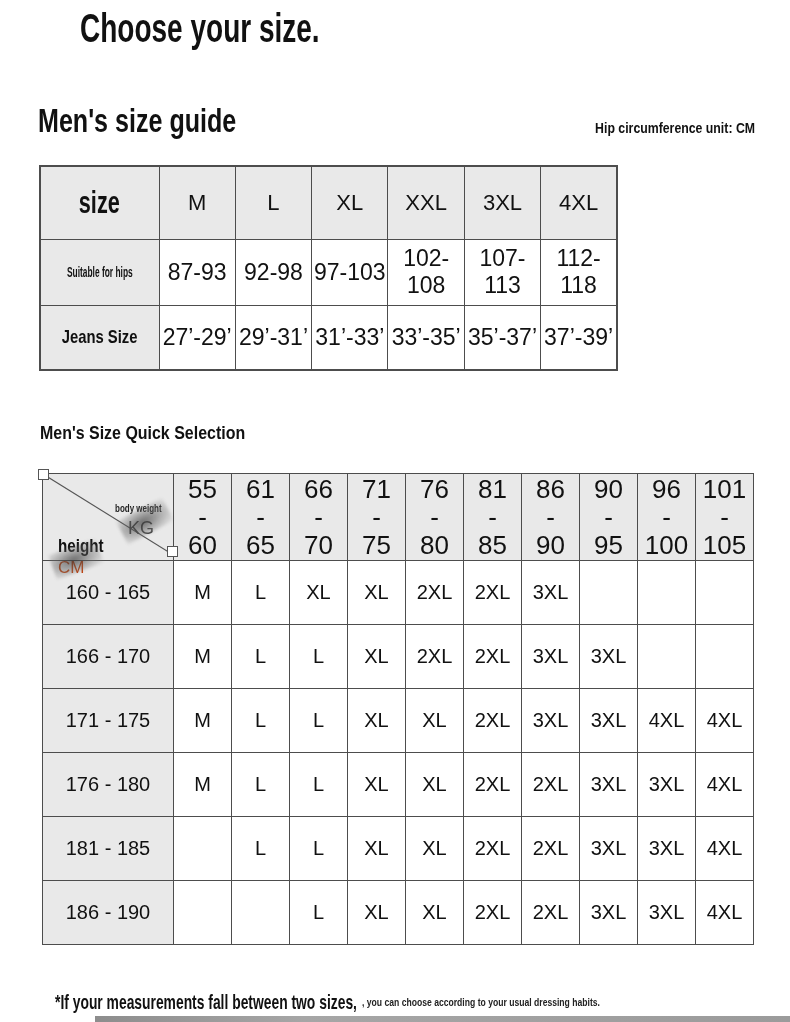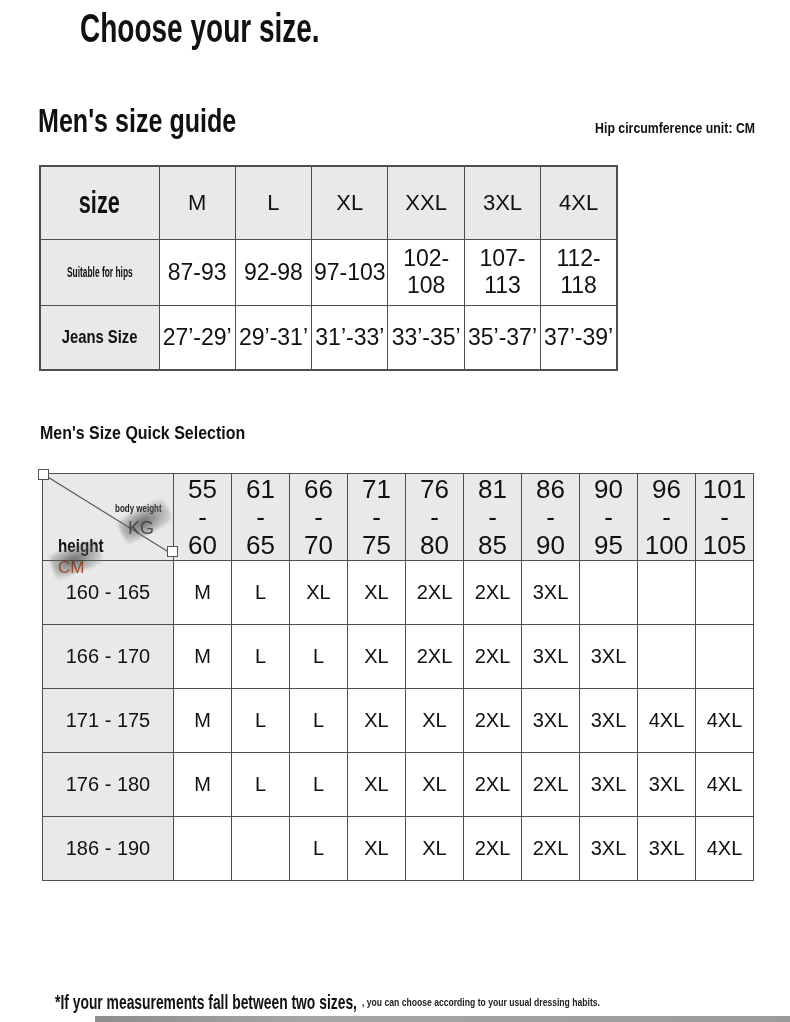--- a/index.html
+++ b/index.html
@@ -231,20 +231,33 @@
           <td>L</td>
           <td>XL</td>
           <td>XL</td>
           <td>2XL</td>
           <td>2XL</td>
           <td>3XL</td>
           <td>3XL</td>
           <td>4XL</td>
         </tr>
         <tr>
+          <th>181 - 185</th>
+          <td></td>
+          <td>L</td>
+          <td>L</td>
+          <td>XL</td>
+          <td>XL</td>
+          <td>2XL</td>
+          <td>2XL</td>
+          <td>3XL</td>
+          <td>3XL</td>
+          <td>4XL</td>
+        </tr>
+        <tr>
           <th>186 - 190</th>
           <td></td>
           <td></td>
           <td>L</td>
           <td>XL</td>
           <td>XL</td>
           <td>2XL</td>
           <td>2XL</td>
           <td>3XL</td>
           <td>3XL</td>

